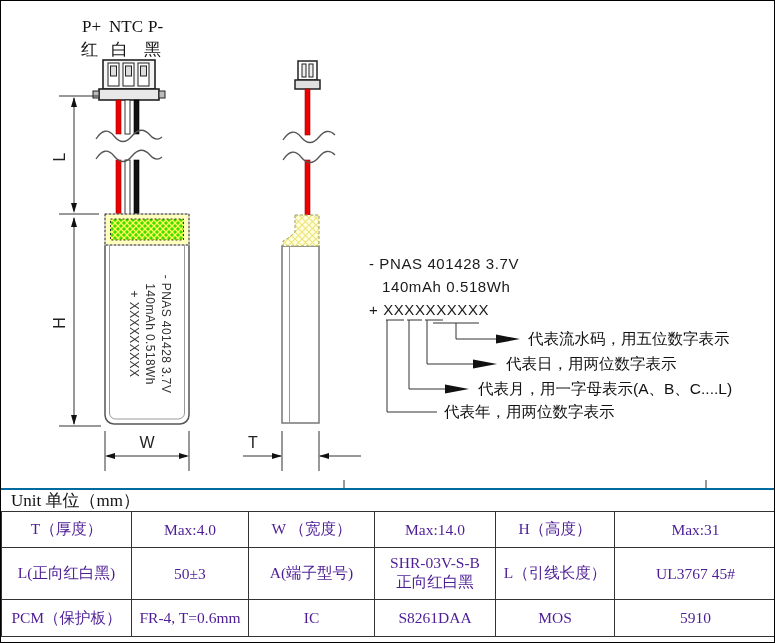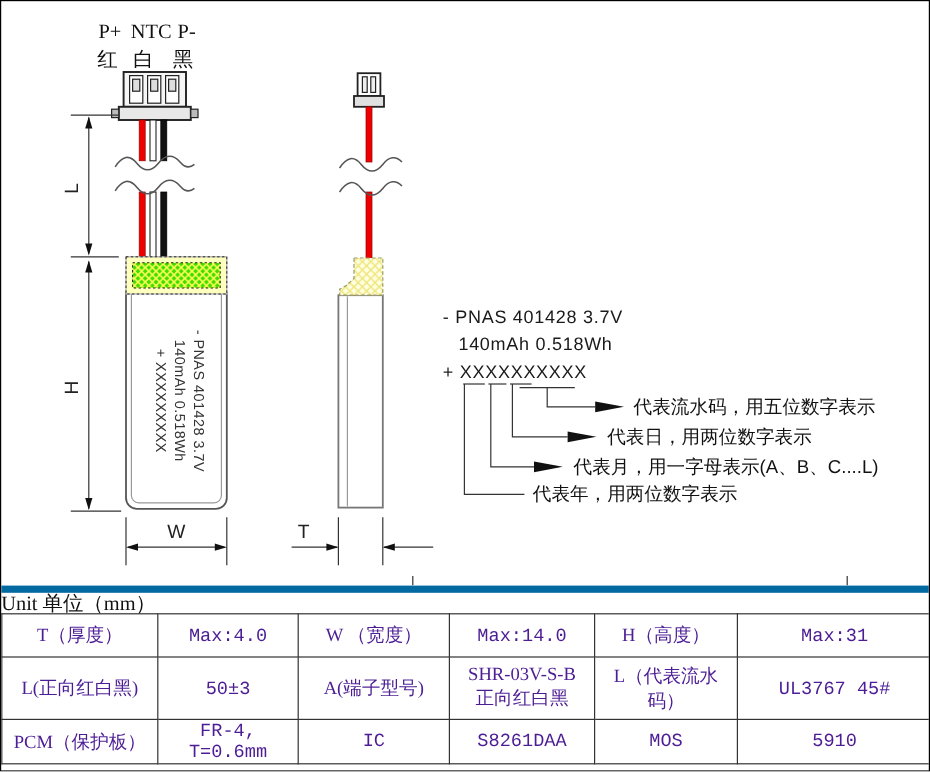--- a/index.html
+++ b/index.html
@@ -5,26 +5,26 @@
   html,body{margin:0;padding:0;background:#fff;}
   .page{position:relative;width:775px;height:643px;background:#fff;border:1px solid #000;
         box-sizing:border-box;overflow:hidden;font-family:"Liberation Serif",serif;}
   svg.drawing{position:absolute;top:0;left:0;}
   .dimtext{font-family:"Liberation Sans",sans-serif;font-size:16px;fill:#222;}
   .cadtext{font-family:"Liberation Sans",sans-serif;font-size:15px;fill:#1a1a1a;letter-spacing:0.6px;}
   .callout{font-family:"Liberation Sans","DejaVu Sans",sans-serif;font-size:15.5px;fill:#111;}
   .pinlabel{font-family:"Liberation Serif","DejaVu Serif",serif;font-size:17px;fill:#111;}
   .printtext{font-family:"Liberation Sans",sans-serif;font-size:12px;fill:#333;letter-spacing:0.4px;}
   .unit-bar{position:absolute;top:487px;left:0;width:775px;height:23px;box-sizing:border-box;
-        border-top:6px solid #0369a1;display:flex;align-items:center;
+        border-top:2px solid #0369a1;display:flex;align-items:center;padding-left:10px;
         font-size:17px;color:#111;}
   table.spec{position:absolute;top:510px;left:0;width:775px;border-collapse:collapse;table-layout:fixed;}
   table.spec td{border:1px solid #333;text-align:center;vertical-align:middle;
         font-size:15.5px;color:#4c1d95;white-space:pre-line;padding:0 2px;box-sizing:border-box;}
-  td.mono{font-family:Liberation Mono, monospace;font-size:14px;}
+  td.mono{font-family:Liberation Serif, serif;font-size:14px;}
   tr.r1{height:36px;} tr.r2{height:52px;} tr.r3{height:37px;margin-top:27px;}
 </style>
 </head>
 <body>
 
 <div class="page">
 
   <svg class="drawing" width="775" height="487" viewBox="0 0 775 487">
     <defs>
       <pattern id="greenHatch" width="6" height="6" patternUnits="userSpaceOnUse">
@@ -212,21 +212,21 @@
         <td class="mono">Max:14.0</td>
         <td>H（高度）</td>
         <td class="mono">Max:31</td>
       </tr>
       <tr class="r2">
         <td>L(正向红白黑)</td>
         <td class="mono">50±3</td>
         <td>A(端子型号)</td>
         <td>SHR-03V-S-B
 正向红白黑</td>
-        <td>L（代表流水码）</td>
+        <td>L（引线长度）</td>
         <td class="mono">UL3767 45#</td>
       </tr>
       <tr class="r3">
         <td>PCM（保护板）</td>
         <td class="mono">FR-4, T=0.6mm</td>
         <td class="mono">IC</td>
         <td class="mono">S8261DAA</td>
         <td class="mono">MOS</td>
         <td class="mono">5910</td>
       </tr>

